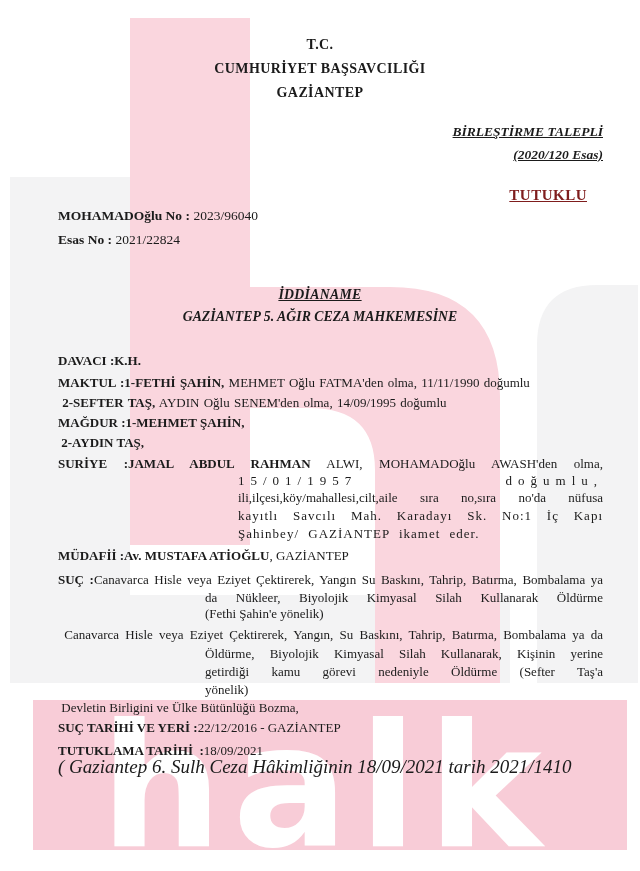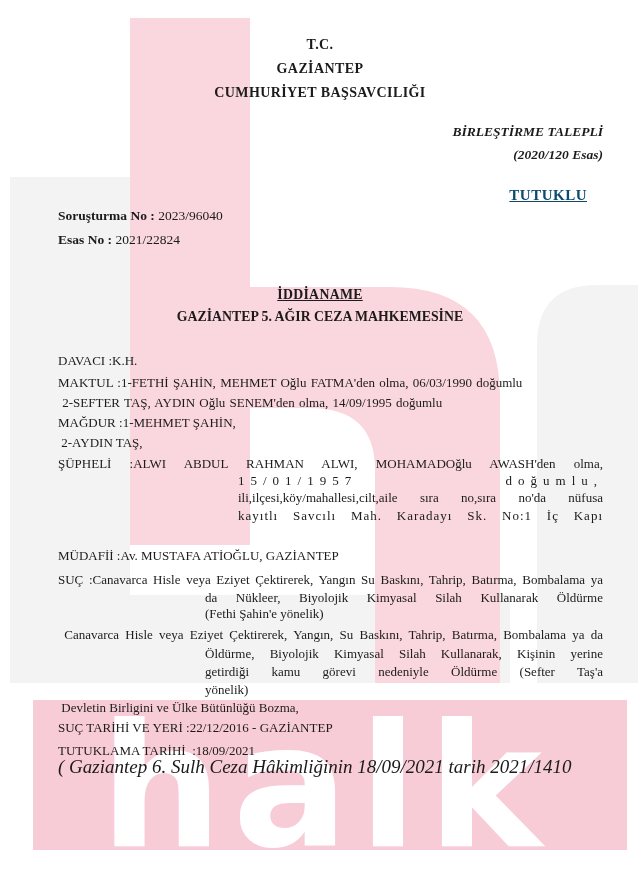--- a/index.html
+++ b/index.html
@@ -5,33 +5,33 @@
   html,body{margin:0;padding:0;}
   .page{position:relative;width:640px;height:871px;background:#ffffff;overflow:hidden;
         font-family:"Liberation Serif", serif;color:#1b1b1b;}
   .wm{position:absolute;left:0;top:0;z-index:0;}
   .content{position:absolute;left:0;top:0;width:640px;height:871px;z-index:2;}
 
   .hdr{position:absolute;top:33px;left:0;width:640px;text-align:center;
        font-weight:bold;font-size:14px;line-height:24px;letter-spacing:.4px;}
   .annot{position:absolute;top:120px;right:37px;text-align:right;
          font-weight:bold;font-style:italic;font-size:13.5px;line-height:23px;}
-  .annot div{}
+  .annot div{text-decoration:underline;}
   .tutuklu{position:absolute;top:187px;right:53px;color:#fe0000;font-weight:bold;
            font-size:15px;text-decoration:underline;letter-spacing:.5px;}
   .casenos{position:absolute;top:204px;left:58px;font-size:13.5px;line-height:24px;}
   .casenos .b{font-weight:bold;}
   .titleblk{position:absolute;top:284px;left:0;width:640px;text-align:center;
-            font-weight:bold;font-size:13.8px;line-height:22px;}
+            font-weight:bold;font-size:13.8px;line-height:22px;font-style:italic;}
   .titleblk .u{text-decoration:underline;letter-spacing:.3px;}
 
   .body{position:absolute;left:58px;top:0;width:545px;height:871px;font-size:13px;}
   .bl{position:absolute;left:0;width:545px;height:19px;line-height:18px;
       white-space:pre-wrap;overflow:hidden;}
-  .bl .b{font-weight:normal;}
+  .bl .b{font-weight:bold;}
   .it{font-style:italic;font-size:19px;}
   .jl{text-align:justify;text-align-last:justify;}
 
   .line-1{top:352px}.line-2{top:374px;word-spacing:1px}.line-3{top:394px;word-spacing:1px}
   .line-4{top:414px}.line-5{top:434px}
   .line-6{top:455px}
   .line-7{top:472px;padding-left:180px;width:365px;letter-spacing:6px;word-spacing:30px;}
   .line-8{top:489px;padding-left:180px;width:365px;}
   .line-9{top:507px;padding-left:180px;width:365px;letter-spacing:1px;word-spacing:5px;}
   .line-10{top:525px;padding-left:180px;width:365px;letter-spacing:1px;word-spacing:5px;}
@@ -63,51 +63,52 @@
     <path id="wm-pink-arch" d="M250,287 L390,287 Q500,287 500,397 L500,683 L375,683 L375,470 Q375,408 310,408 L250,408 Z" fill="#fad6de"></path>
 
     <rect id="wm-band" x="33" y="700" width="594" height="150" fill="#f8ccd7"></rect>
     <text id="wm-word" x="100" y="846" font-family="DejaVu Sans, sans-serif" font-weight="bold" font-size="172" letter-spacing="10" fill="#ffffff">halk</text>
   </svg>
 
   <div class="content">
 
     <div class="hdr">
       <div>T.C.</div>
+      <div>CUMHURİYET BAŞSAVCILIĞI</div>
       <div>GAZİANTEP</div>
-      <div>CUMHURİYET BAŞSAVCILIĞI</div>
     </div>
 
     <div class="annot">
       <div>BİRLEŞTİRME TALEPLİ</div>
       <div>(2020/120 Esas)</div>
     </div>
 
-    <div class="tutuklu" style="color: #0c4a6e;">TUTUKLU</div>
+    <div class="tutuklu" style="color: #7f1d1d;">TUTUKLU</div>
 
     <div class="casenos">
-        <div><span class="b">Soruşturma No :</span> <span class="v">2023/96040</span></div>
+        <div><span class="b">MOHAMADOğlu No :</span> <span class="v">2023/96040</span></div>
         <div><span class="b">Esas No :</span> <span class="v">2021/22824</span></div>
       </div>
 
     <div class="titleblk">
       <div class="u">İDDİANAME</div>
       <div>GAZİANTEP 5. AĞIR CEZA MAHKEMESİNE</div>
     </div>
 
     <div class="body">
         <div class="bl line-1"><span class="b">DAVACI :K.H.</span><span class="r"></span></div>
-        <div class="bl line-2"><span class="b">MAKTUL :1-FETHİ ŞAHİN,</span><span class="r"> MEHMET Oğlu FATMA'den olma, 06/03/1990 doğumlu</span></div>
+        <div class="bl line-2"><span class="b">MAKTUL :1-FETHİ ŞAHİN,</span><span class="r"> MEHMET Oğlu FATMA'den olma, 11/11/1990 doğumlu</span></div>
         <div class="bl line-3"><span class="b"> 2-SEFTER TAŞ,</span><span class="r"> AYDIN Oğlu SENEM'den olma, 14/09/1995 doğumlu</span></div>
         <div class="bl line-4"><span class="b">MAĞDUR :1-MEHMET ŞAHİN,</span><span class="r"></span></div>
         <div class="bl line-5"><span class="b"> 2-AYDIN TAŞ,</span><span class="r"></span></div>
-        <div class="bl line-6 jl"><span class="b">ŞÜPHELİ :ALWI ABDUL RAHMAN</span><span class="r"> ALWI, MOHAMADOğlu AWASH'den olma,</span></div>
+        <div class="bl line-6 jl"><span class="b">SURİYE :JAMAL ABDUL RAHMAN</span><span class="r"> ALWI, MOHAMADOğlu AWASH'den olma,</span></div>
         <div class="bl line-7 jl"><span class="b"></span><span class="r">15/01/1957 doğumlu, SURİYE</span></div>
         <div class="bl line-8 jl"><span class="b"></span><span class="r">ili,ilçesi,köy/mahallesi,cilt,aile sıra no,sıra no'da nüfusa</span></div>
         <div class="bl line-9 jl"><span class="b"></span><span class="r">kayıtlı Savcılı Mah. Karadayı Sk. No:1 İç Kapı No:5</span></div>
+        <div class="bl line-10"><span class="b"></span><span class="r">Şahinbey/ GAZİANTEP ikamet eder.</span></div>
         <div class="bl line-11"><span class="b">MÜDAFİİ :Av. MUSTAFA ATİOĞLU</span><span class="r">, GAZİANTEP</span></div>
         <div class="bl line-12 jl"><span class="b">SUÇ :</span><span class="r">Canavarca Hisle veya Eziyet Çektirerek, Yangın Su Baskını, Tahrip, Batırma, Bombalama ya</span></div>
         <div class="bl line-14"><span class="b"></span><span class="r">(Fethi Şahin'e yönelik)</span></div>
         <div class="bl line-13 jl"><span class="b"></span><span class="r">da Nükleer, Biyolojik Kimyasal Silah Kullanarak Öldürme</span></div>
         <div class="bl line-15 jl"><span class="b"></span><span class="r"> Canavarca Hisle veya Eziyet Çektirerek, Yangın, Su Baskını, Tahrip, Batırma, Bombalama ya da</span></div>
         <div class="bl line-16 jl"><span class="b"></span><span class="r">Öldürme, Biyolojik Kimyasal Silah Kullanarak, Kişinin yerine</span></div>
         <div class="bl line-17 jl"><span class="b"></span><span class="r">getirdiği kamu görevi nedeniyle Öldürme (Sefter Taş'a</span></div>
         <div class="bl line-18"><span class="b"></span><span class="r">yönelik)</span></div>
         <div class="bl line-19"><span class="b"></span><span class="r"> Devletin Birligini ve Ülke Bütünlüğü Bozma,</span></div>
         <div class="bl line-20"><span class="b">SUÇ TARİHİ VE YERİ :</span><span class="r">22/12/2016 - GAZİANTEP</span></div>

